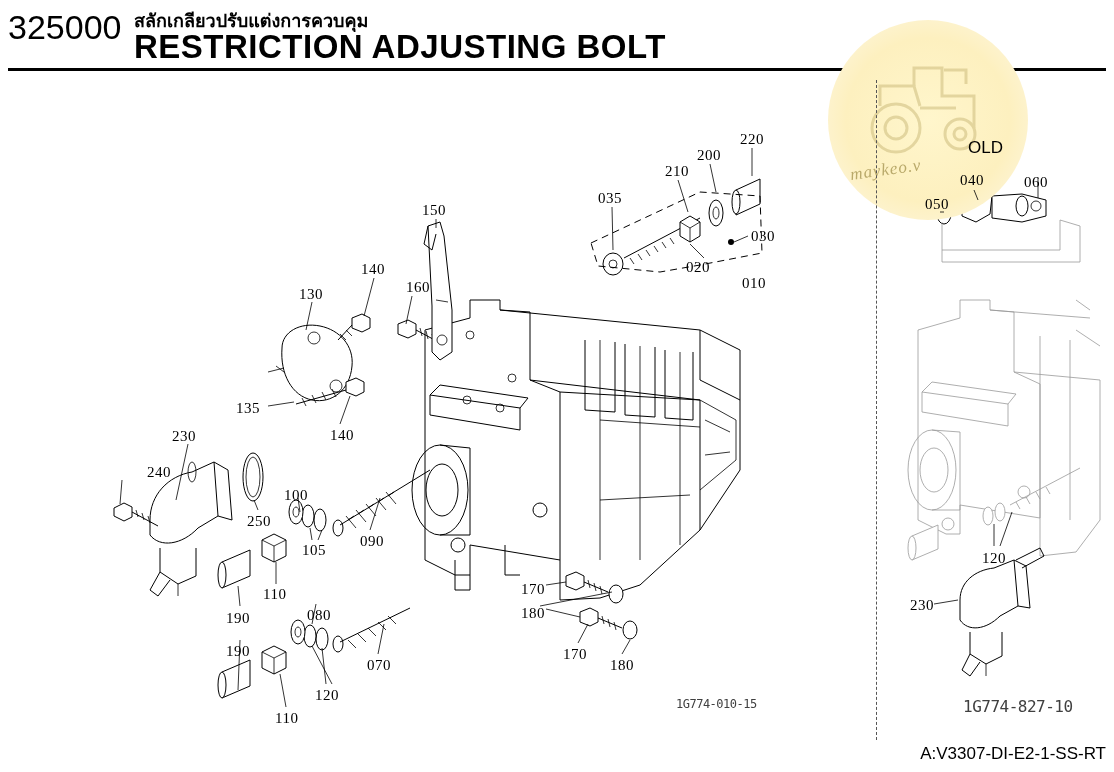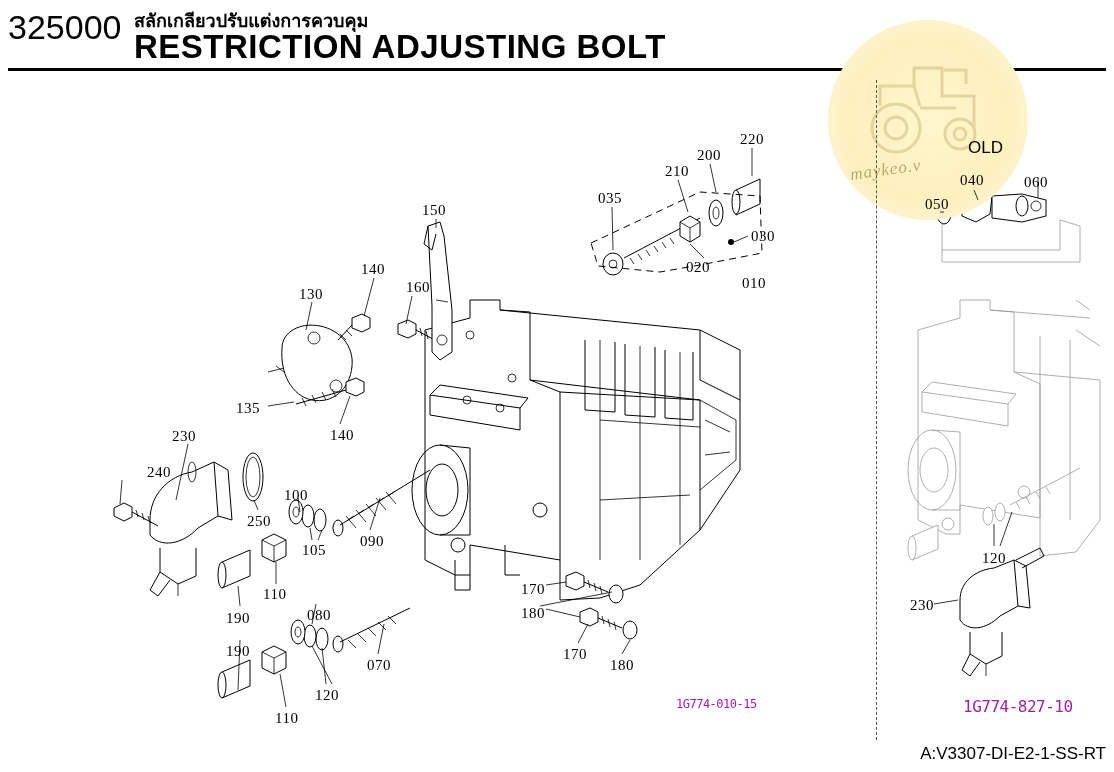--- a/index.html
+++ b/index.html
@@ -114,21 +114,21 @@
     white-space: nowrap;
     letter-spacing: 0.5px;
   }
 
   
   .fig-code {
     position: absolute;
     font-size: 12px;
     font-family: "DejaVu Sans Mono", monospace;
     letter-spacing: -0.5px;
-    color: #a21caf;
+    color: #404040;
   }
   #sheet-code {
     position: absolute;
     right: 8px;
     bottom: 8px;
     font-size: 17px;
     color: #000;
     font-family: "Liberation Sans", sans-serif;
     margin-left: 48px;
   }

